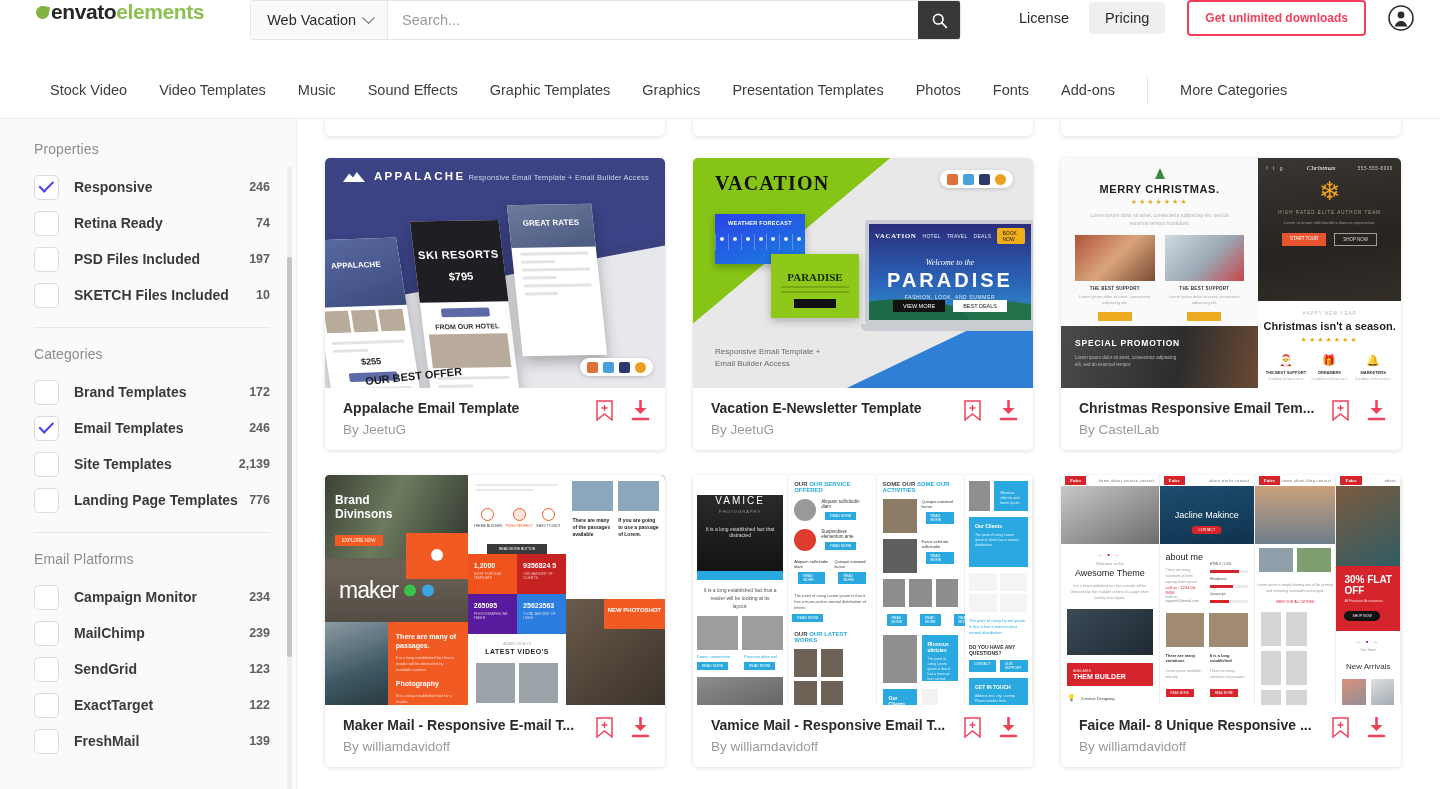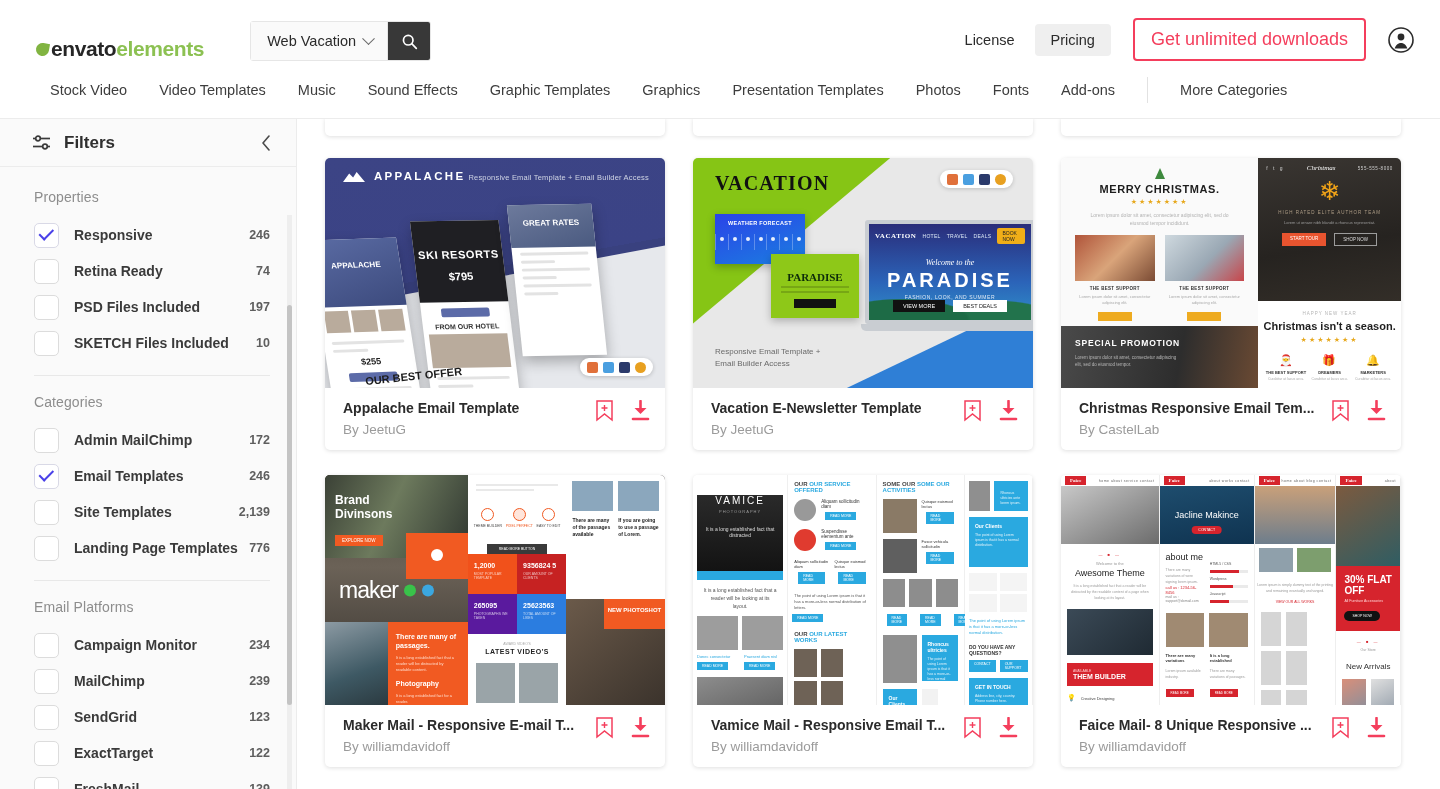--- a/index.html
+++ b/index.html
@@ -7,21 +7,21 @@
     width: 1440px; height: 789px;
     font-family: "Liberation Sans", sans-serif;
     background: #ffffff;
     overflow: hidden;
   }
   body { position: relative; }
 
   
   .header {
     height: 61px; width: 1440px;
-    display: flex; align-items: flex-end;
+    display: flex; align-items: flex-start;
     background: #fff;
     position: relative;
   }
   .logo {
     margin-left: 36px;
     display: flex; align-items: center;
     font-size: 21px; font-weight: 700; letter-spacing: -0.4px;
   }
   .logo-leaf {
     width: 13px; height: 13px; border-radius: 50% 0 50% 50%;
@@ -69,21 +69,21 @@
   .license-link {
     font-size: 14.5px; color: #2b2b2b; padding: 8px 14px; cursor: pointer;
   }
   .pricing-link {
     font-size: 14.5px; color: #2b2b2b; padding: 8px 16px; cursor: pointer;
     background: #efefef; border-radius: 4px; margin-left: 6px;
   }
   .unlimited-btn {
     margin-left: 22px;
     border: 2px solid #f43e5c; color: #f43e5c; background: #fff;
-    font-size: 18px; font-weight: 400; border-radius: 4px;
+    font-size: 12px; font-weight: 700; border-radius: 4px;
     padding: 9px 16px; cursor: pointer;
     font-family: "Liberation Sans", sans-serif;
   }
   .avatar {
     margin-left: 22px; width: 26px; height: 26px;
     display:flex; align-items:center; justify-content:center; cursor:pointer;
   }
 
   
   .navbar {
@@ -421,20 +421,21 @@
     <span class="logo-leaf"></span>
       <span class="logo-envato">envato</span>
       <span class="logo-elements">elements</span>
   </div>
 
   <div class="searchwrap">
     <div class="cat-select">
       <span>Web Vacation</span>
       <span class="chev"></span>
     </div>
+    <input class="search-input" type="text" placeholder="Search..." style="">
     <button class="search-btn">
       <svg width="17" height="17" viewBox="0 0 20 20">
         <circle cx="8.5" cy="8.5" r="5.6" fill="none" stroke="#fff" stroke-width="2"></circle>
         <line x1="12.6" y1="12.6" x2="18" y2="18" stroke="#fff" stroke-width="2" stroke-linecap="round"></line>
       </svg>
     </button>
   </div>
 
   <div class="nav-right">
     <div class="license-link">License</div>
@@ -461,34 +462,20 @@
   <div class="nav-item">Photos</div>
   <div class="nav-item">Fonts</div>
   <div class="nav-item">Add-ons</div>
   <div class="nav-sep"></div>
   <div class="nav-item">More Categories</div>
 </div>
 
 <div class="body-wrap">
 
   <div class="sidebar">
-    <div class="filters-head">
-      <svg width="20" height="18" viewBox="0 0 20 18">
-        <line x1="1" y1="4.5" x2="18" y2="4.5" stroke="#3a3a3a" stroke-width="1.7"></line>
-        <line x1="1" y1="12.5" x2="18" y2="12.5" stroke="#3a3a3a" stroke-width="1.7"></line>
-        <circle cx="6" cy="4.5" r="2.3" fill="#fafafa" stroke="#3a3a3a" stroke-width="1.7"></circle>
-        <circle cx="13" cy="12.5" r="2.3" fill="#fafafa" stroke="#3a3a3a" stroke-width="1.7"></circle>
-      </svg>
-      <div class="filters-title">Filters</div>
-      <div class="collapse-btn">
-        <svg width="11" height="16" viewBox="0 0 11 16">
-          <polyline points="8,1 2,8 8,15" fill="none" stroke="#4a4a4a" stroke-width="1.6" stroke-linecap="round" stroke-linejoin="round"></polyline>
-        </svg>
-      </div>
-    </div>
 
     <div class="filter-scroll">
       <div class="side-track"></div>
       <div class="side-scrollbar"></div>
 
       <div class="group-title">Properties</div>
       <div class="filter-row">
         <span class="cbox checked">
             <span class="cmark"></span>
           </span>
@@ -509,21 +496,21 @@
         <span class="cbox"></span>
         <span class="filter-label">SKETCH Files Included</span>
         <span class="filter-count">10</span>
       </div>
 
       <div class="divider"></div>
 
       <div class="group-title">Categories</div>
       <div class="filter-row">
         <span class="cbox"></span>
-        <span class="filter-label">Admin MailChimp</span>
+        <span class="filter-label">Brand Templates</span>
         <span class="filter-count">172</span>
       </div>
       <div class="filter-row">
         <span class="cbox checked">
             <span class="cmark"></span>
           </span>
         <span class="filter-label">Email Templates</span>
         <span class="filter-count">246</span>
       </div>
       <div class="filter-row">

